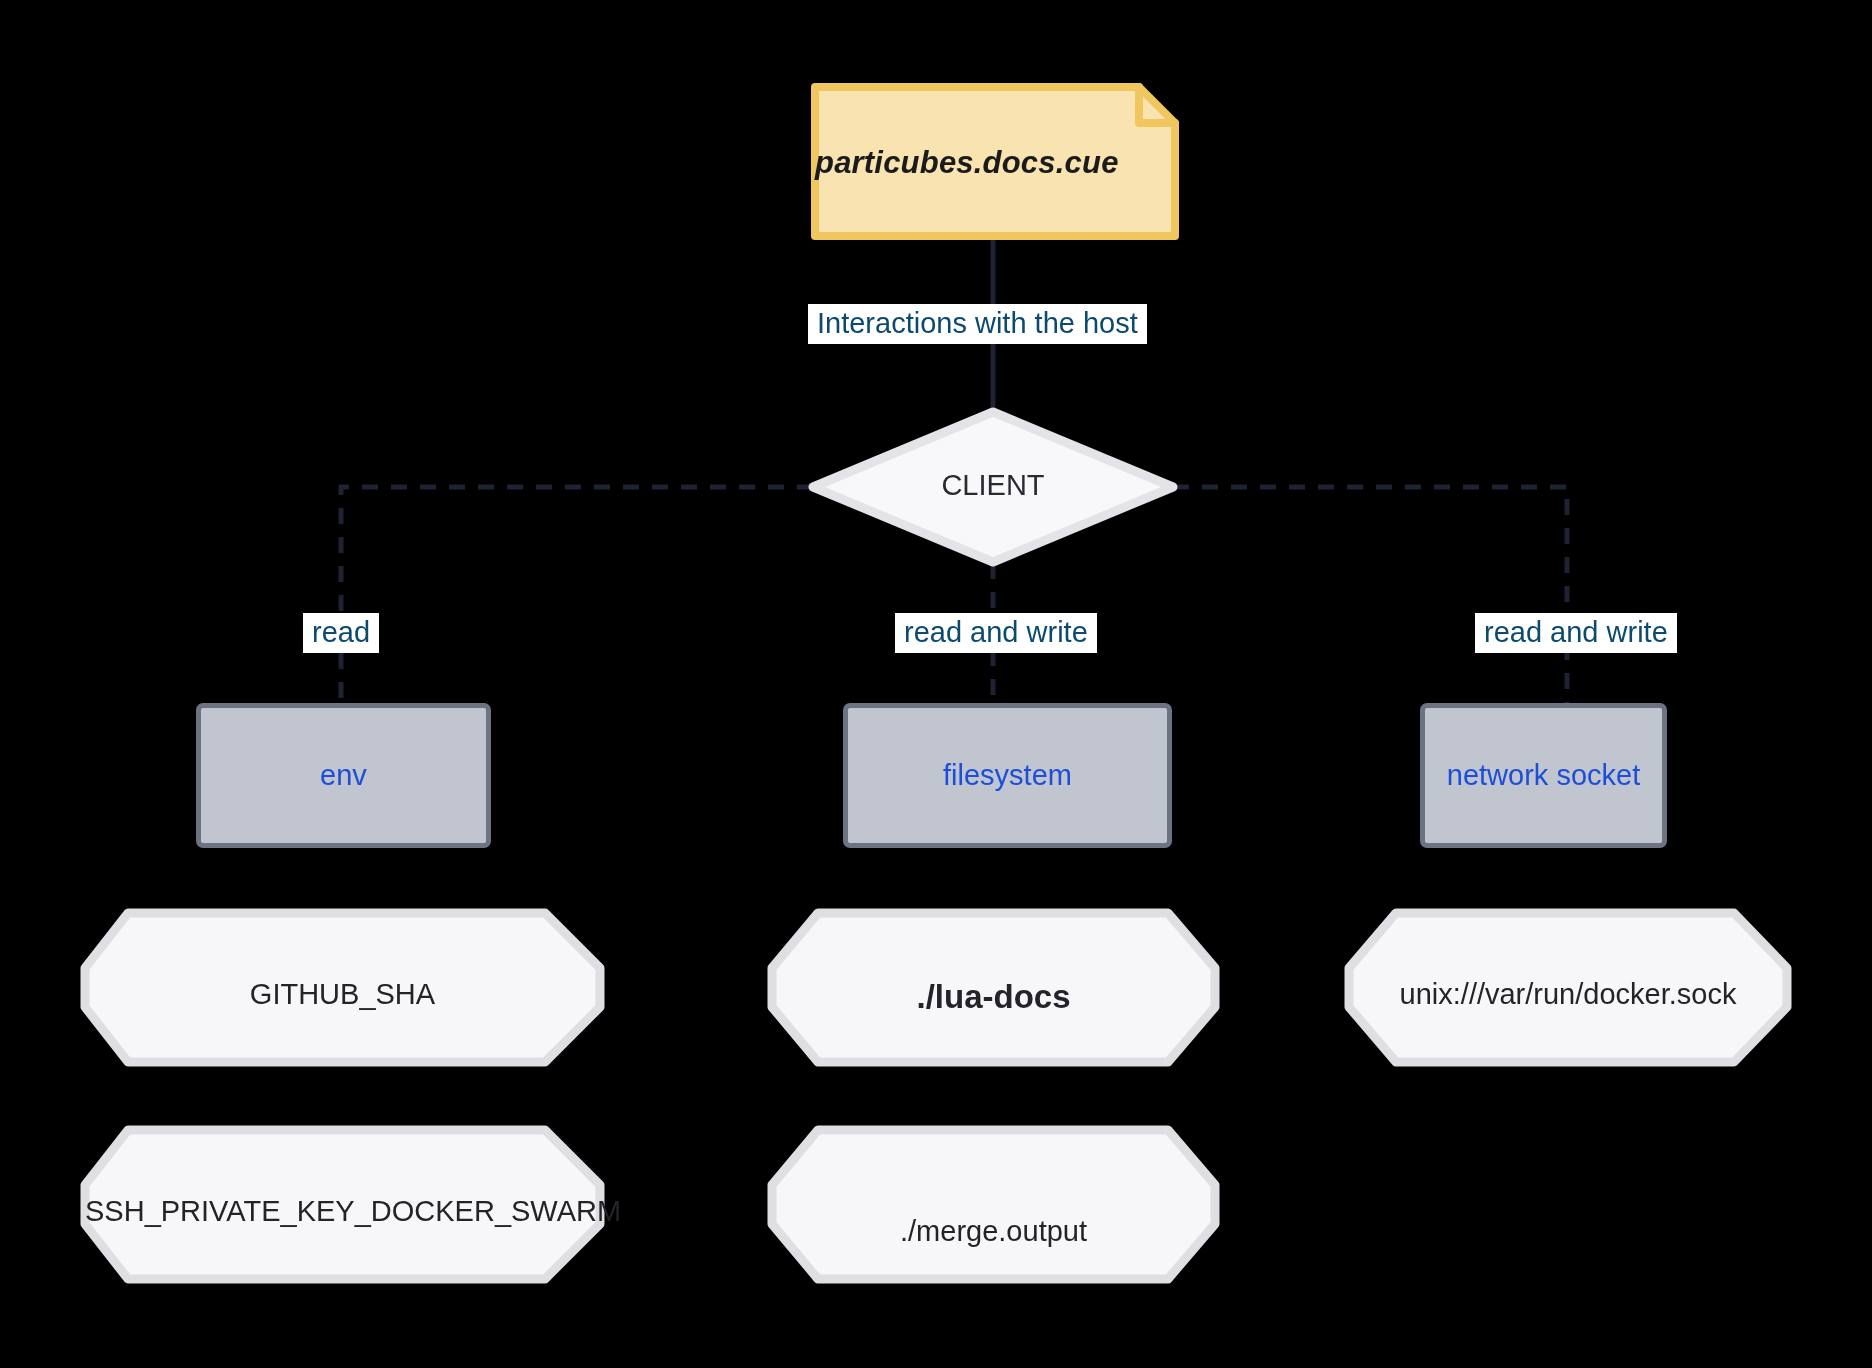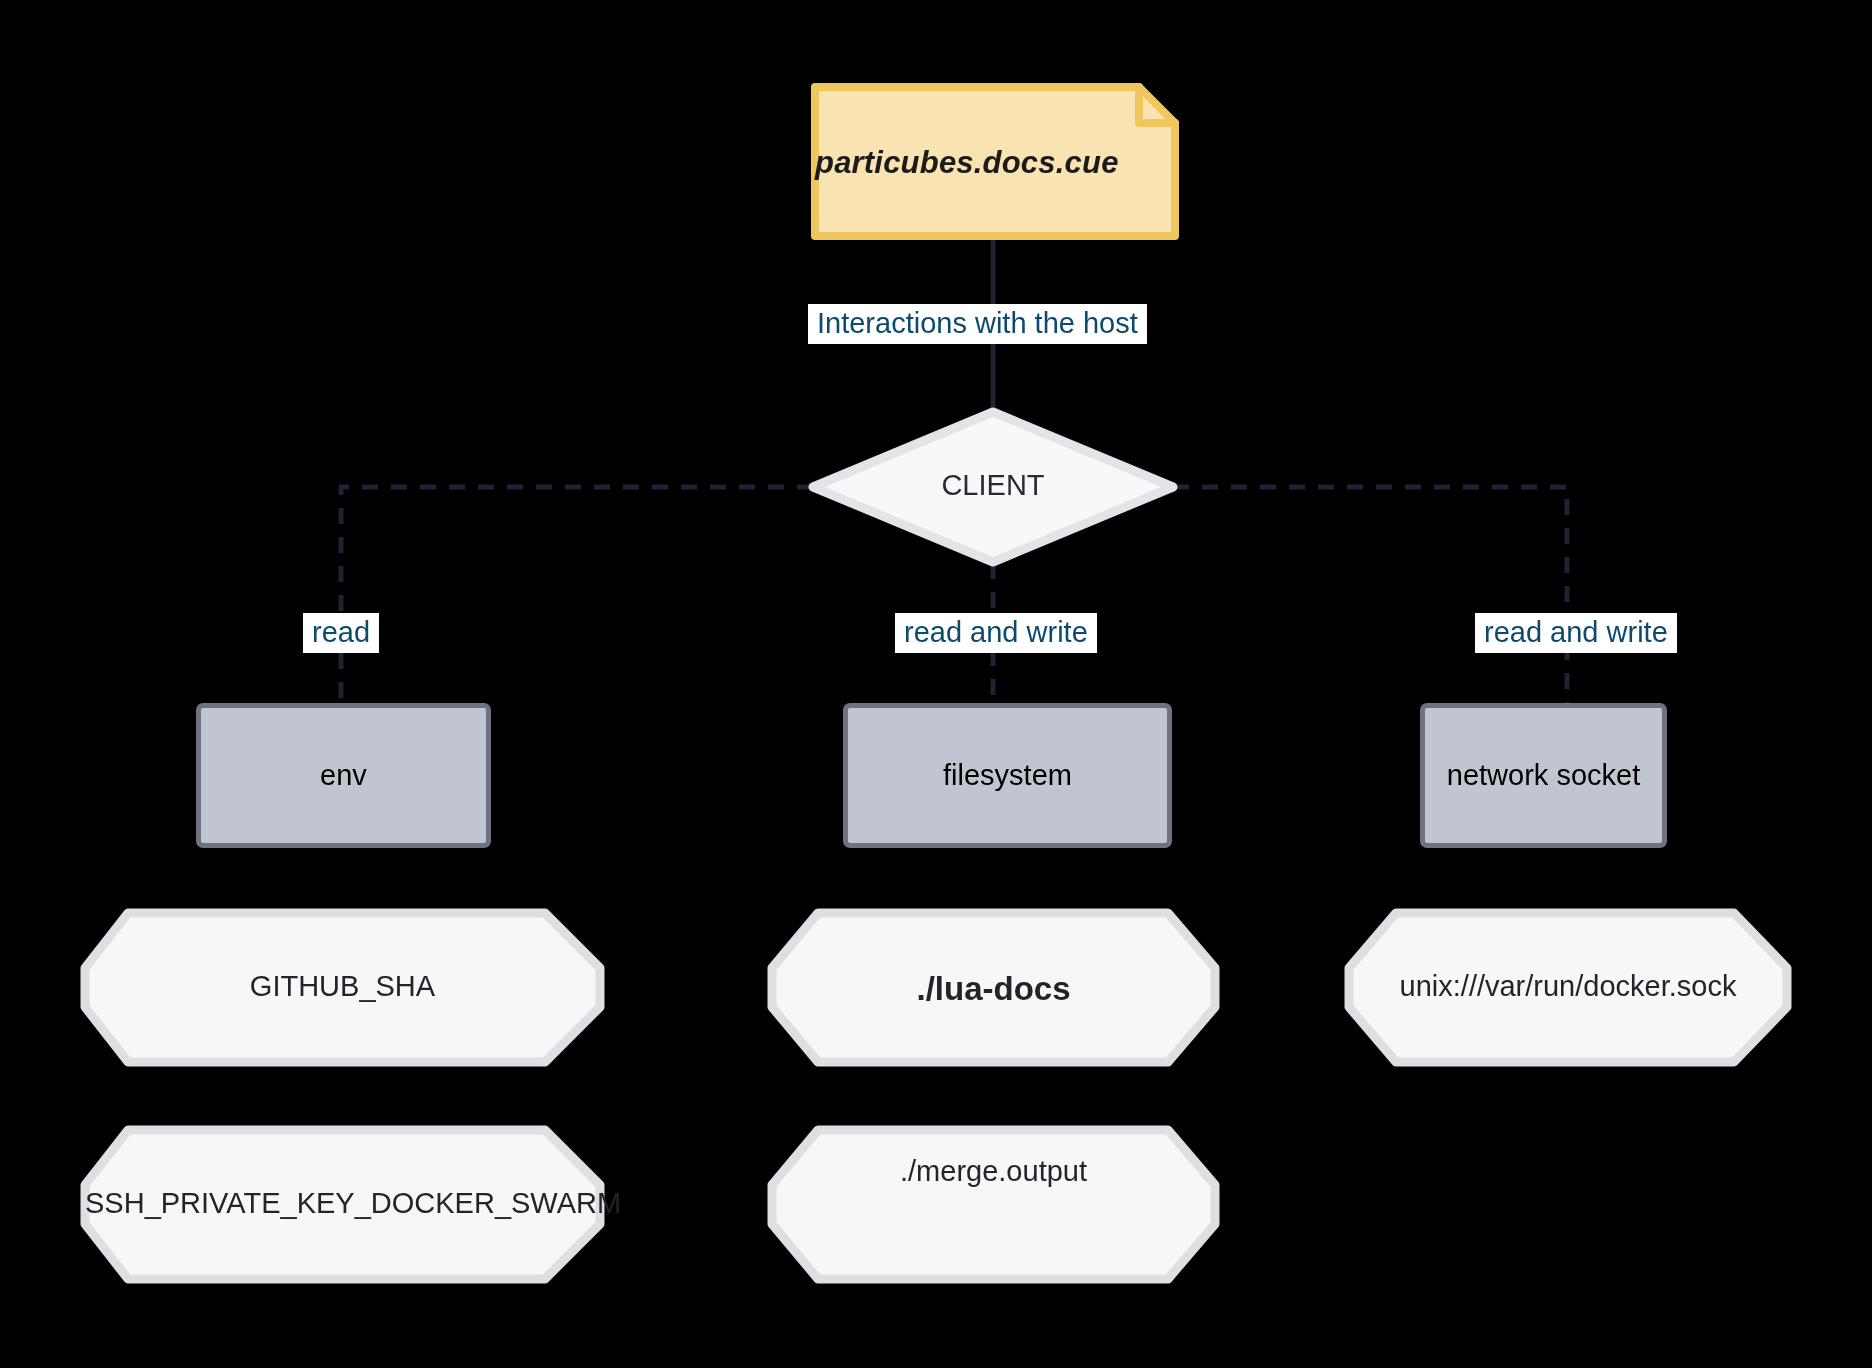--- a/index.html
+++ b/index.html
@@ -49,36 +49,37 @@
   
   .rect-node {
     position: absolute;
     box-sizing: border-box;
     background: #c1c5cf;
     border: 5px solid #6c7382;
     border-radius: 7px;
     display: flex;
     align-items: center;
     justify-content: center;
-    color: #000000;
+    color: #1d4ed8;
     box-shadow: 0 0 0 0 transparent;
   }
   .rect-node-text {
     white-space: nowrap;
   }
 
   
   .oct-label {
     position: absolute;
     left: 0;
     width: 100%;
     text-align: center;
     color: #23232a;
     white-space: nowrap;
     pointer-events: none;
+    margin-top: 8px;
   }
 
   
   .edge-label {
     position: absolute;
     background: #ffffff;
     color: #0c4a6e;
     padding: 4px 9px 6px 9px;
     white-space: nowrap;
     line-height: 1.05;
@@ -160,17 +161,17 @@
   <div class="rect-node" style="left:1420px; top:703px; width:247px; height:145px; font-size:29px;">
     <span class="rect-node-text">network socket</span>
   </div>
 
   <div class="oct-label" style="left:85px; top:970px; width:515px; font-size:29px;">GITHUB_SHA</div>
 
   <div class="oct-label" style="left:85px; top:1187px; width:515px; font-size:29px;">SSH_PRIVATE_KEY_DOCKER_SWARM</div>
 
   <div class="oct-label" style="left:772px; top:970px; width:443px; font-size:33px;font-weight:bold;">./lua-docs</div>
 
-  <div class="oct-label" style="left:772px; top:1155px; width:443px; font-size:29px;">./merge.output</div>
+  <div class="oct-label" style="left:772px; top:1207px; width:443px; font-size:29px;">./merge.output</div>
 
   <div class="oct-label" style="left:1349px; top:970px; width:438px; font-size:29px;">unix:///var/run/docker.sock</div>
 
 </div>
 
 </body></html>

